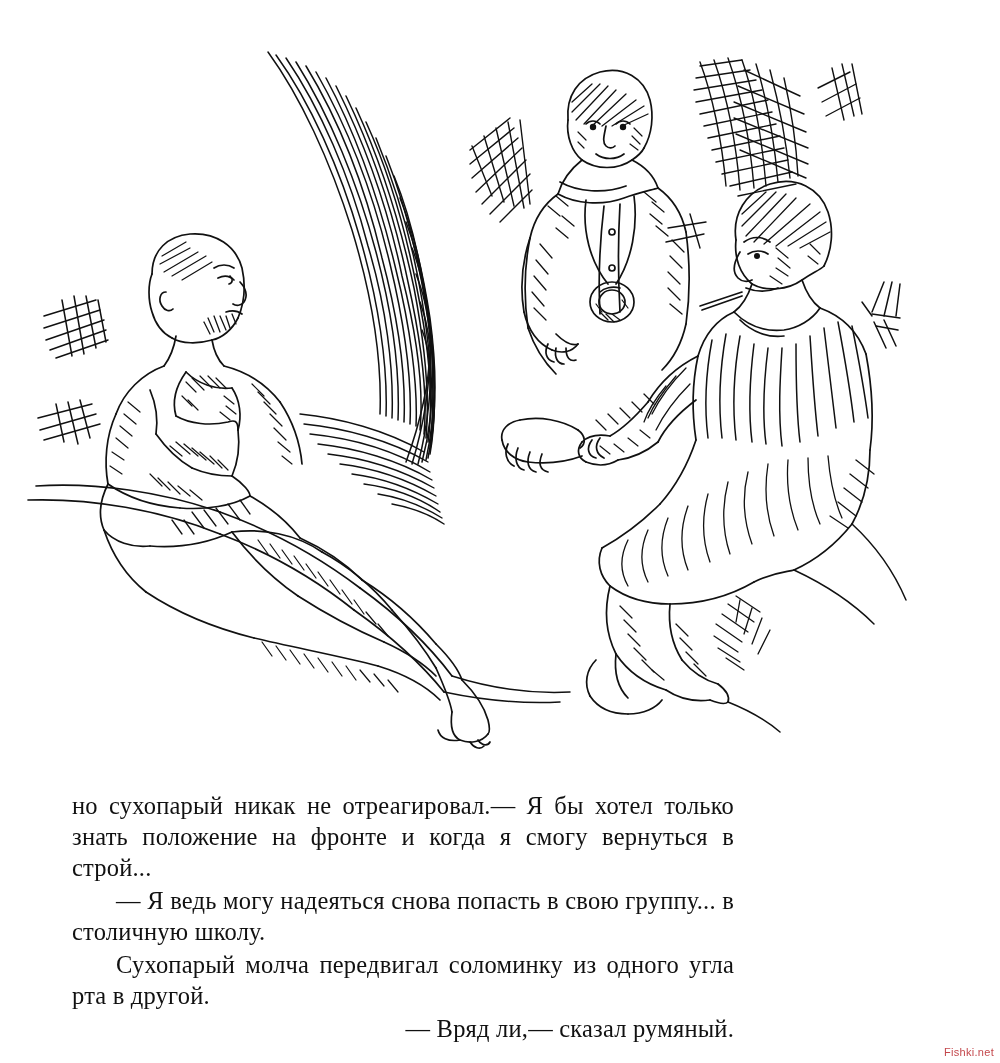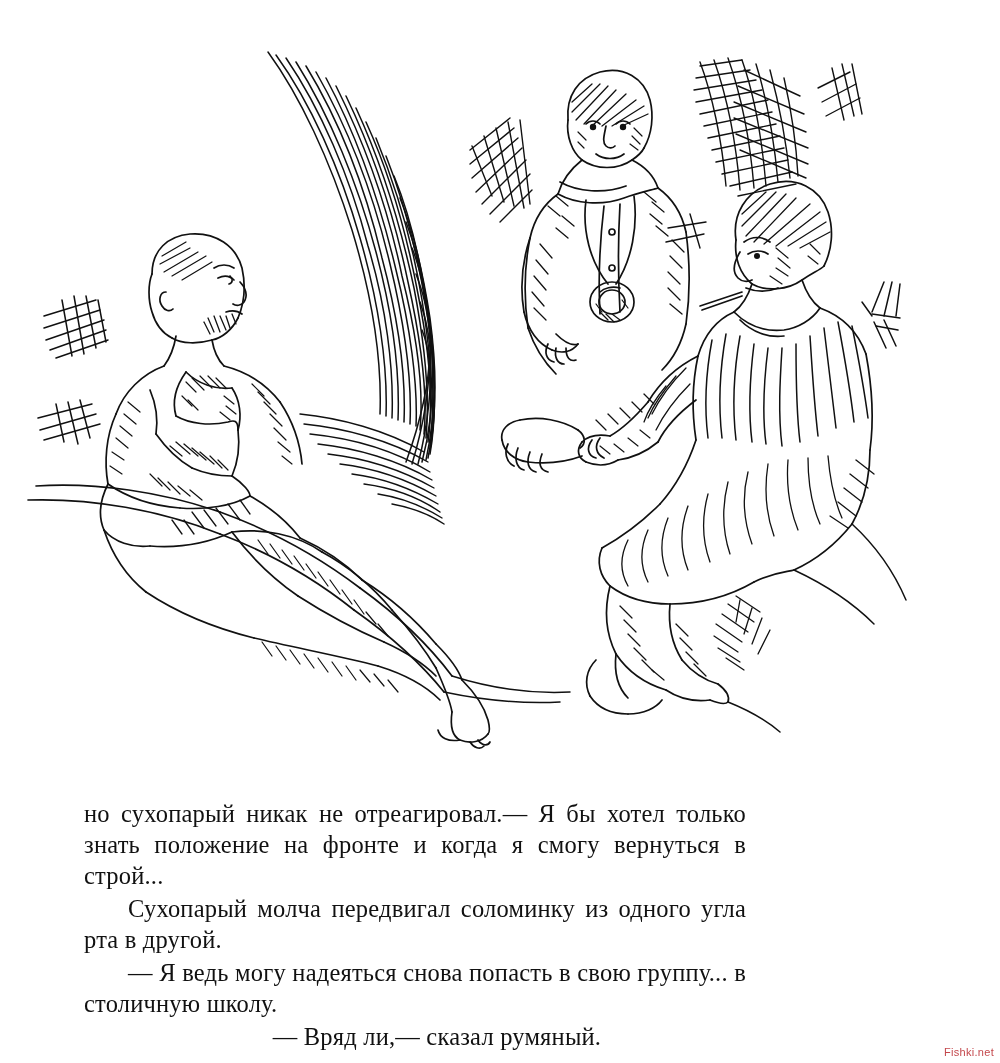--- a/index.html
+++ b/index.html
@@ -25,44 +25,43 @@
     position: relative;
     width: 1000px;
     height: 790px;
     overflow: hidden;
   }
   .illustration svg {
     display: block;
   }
   .caption {
     position: absolute;
-    left: 16px;
+    left: 4px;
     top: 790px;
     width: 792px;
     padding: 0 62px 0 68px;
     box-sizing: border-box;
-    margin-top: 8px;
   }
   .caption p {
     margin: 0 0 2px 0;
     font-size: 24.5px;
     line-height: 31px;
     letter-spacing: 0.2px;
     text-align: justify;
     text-justify: inter-word;
     font-family: "Liberation Serif", serif;
   }
   .caption p.indent {
     text-indent: 44px;
   }
   .caption p.noindent {
     text-indent: 0;
   }
   .caption p.last {
-    text-align: center;
+    text-align: right;
     font-family: Liberation Serif, serif;
   }
   .watermark {
     position: absolute;
     right: 6px;
     bottom: 5px;
     font-family: "Liberation Sans", sans-serif;
     font-size: 11px;
     color: #b9262b;
     letter-spacing: 0.3px;
@@ -655,20 +654,20 @@
           <path d="M666 242 L704 234"></path>
           <path d="M690 214 L700 248"></path>
         </g>
 
       </g>
     </svg>
   </div>
 
   <div class="caption">
     <p class="noindent">но сухопарый никак не отреагировал.— Я бы хотел только знать положение на фронте и когда я смогу вернуться в строй...</p>
+    <p class="indent">— Я ведь могу надеяться снова попасть в свою группу... в столичную школу.</p>
     <p class="indent">Сухопарый молча передвигал соломинку из одного угла рта в другой.</p>
-    <p class="indent">— Я ведь могу надеяться снова попасть в свою группу... в столичную школу.</p>
     <p class="indent last">— Вряд ли,— сказал румяный.</p>
   </div>
 
   <div class="watermark">Fishki.net</div>
 
 </div>
 
 </body></html>

